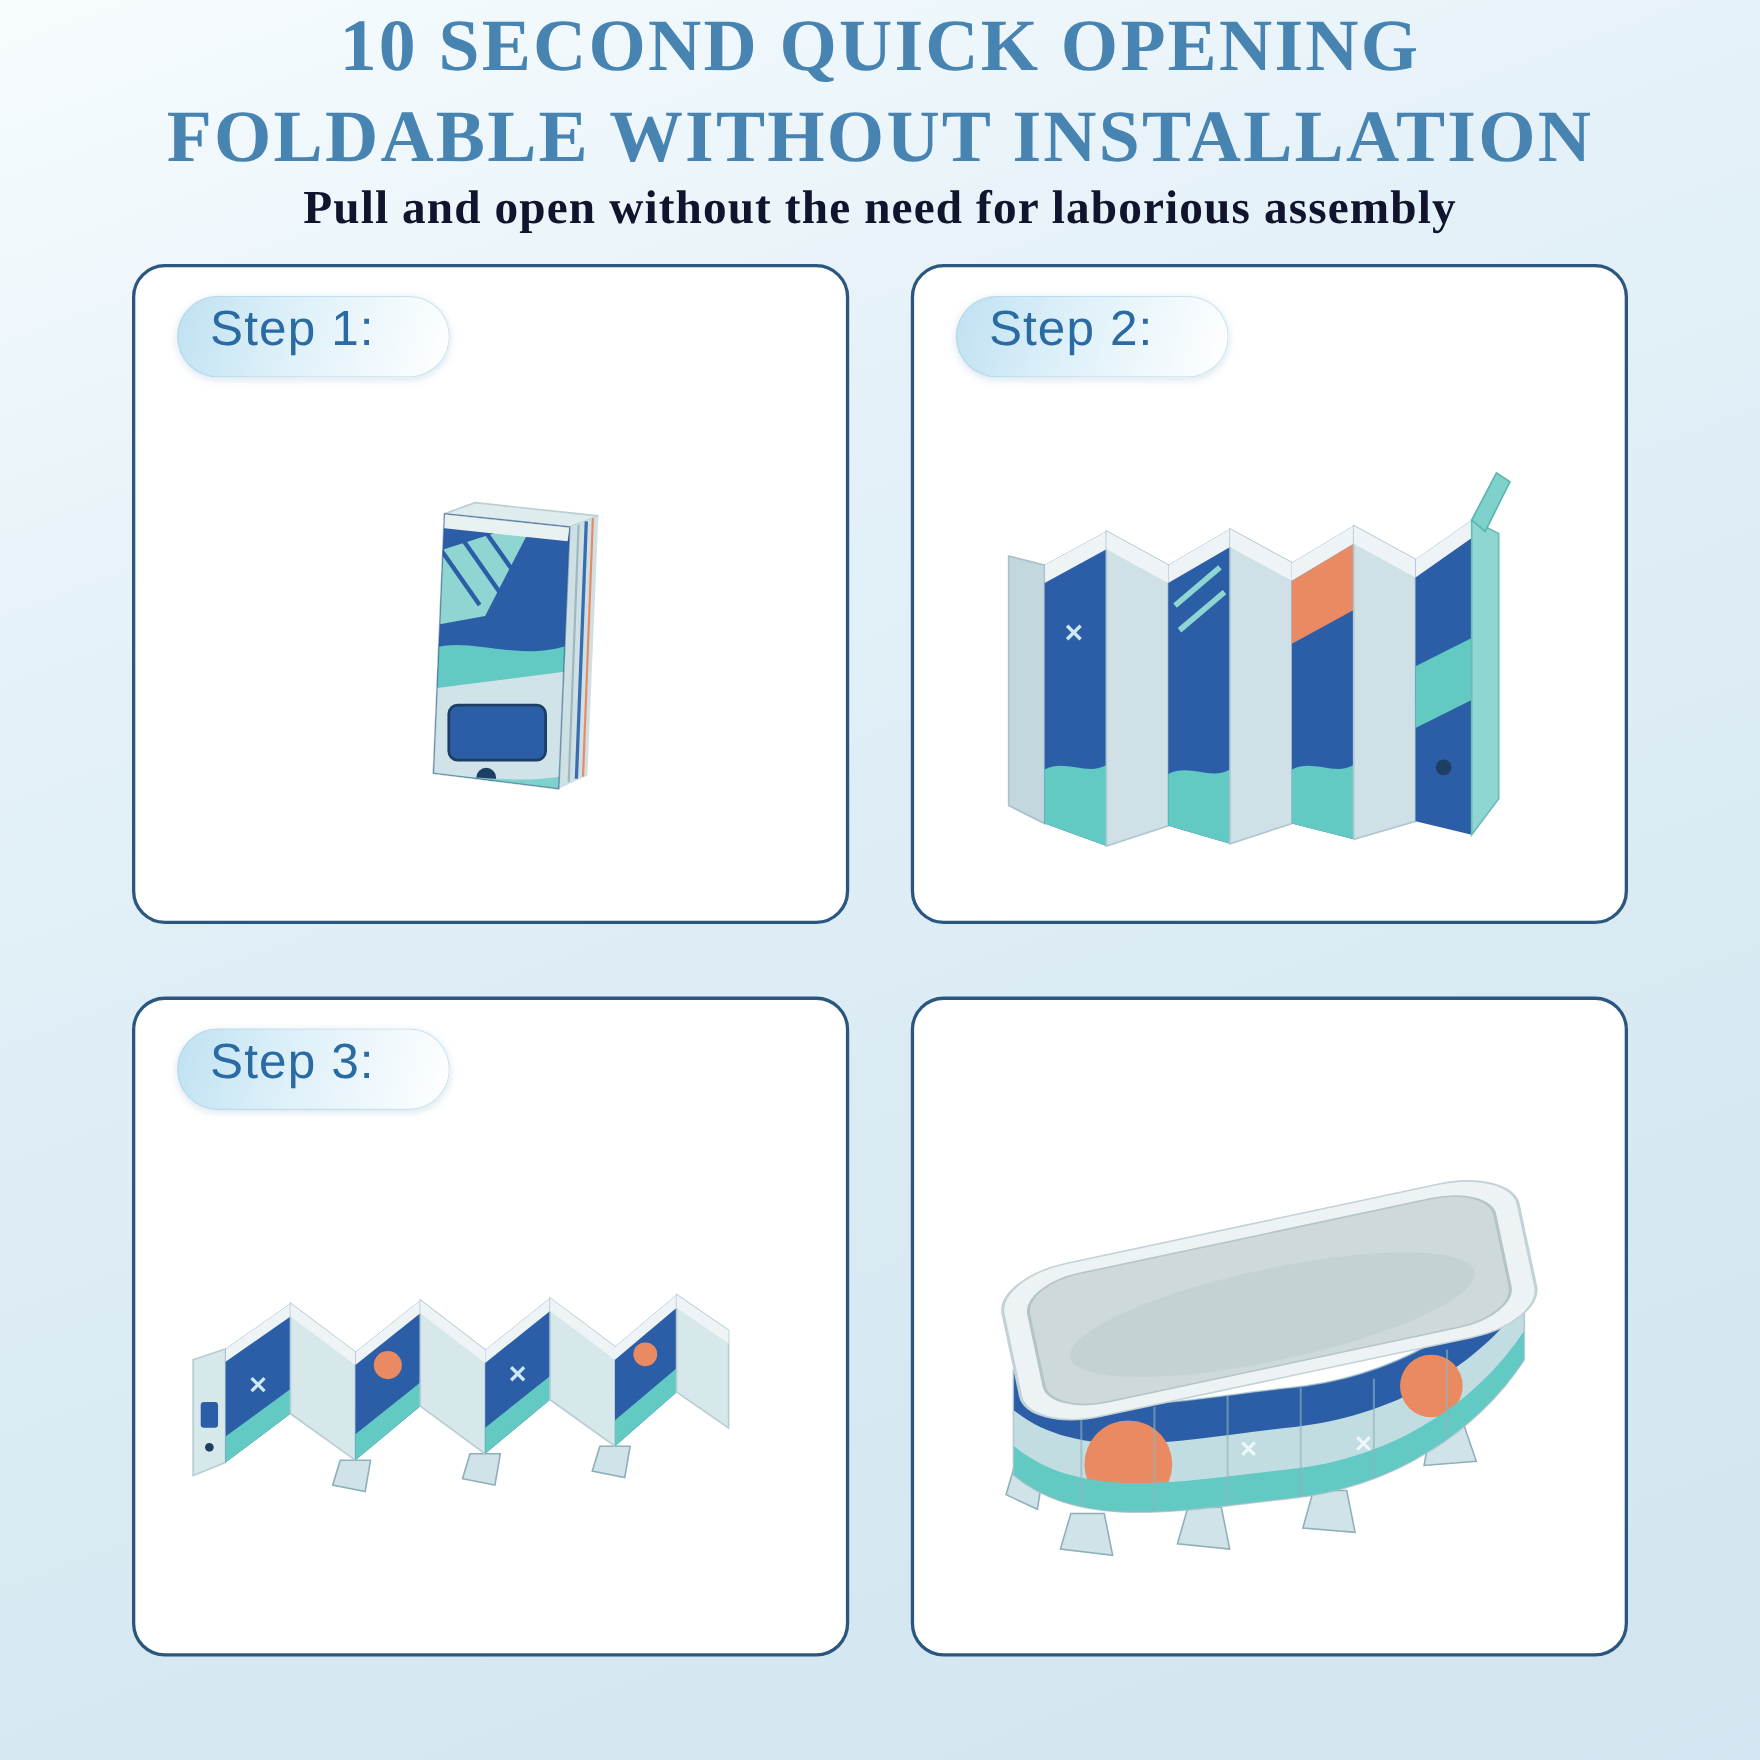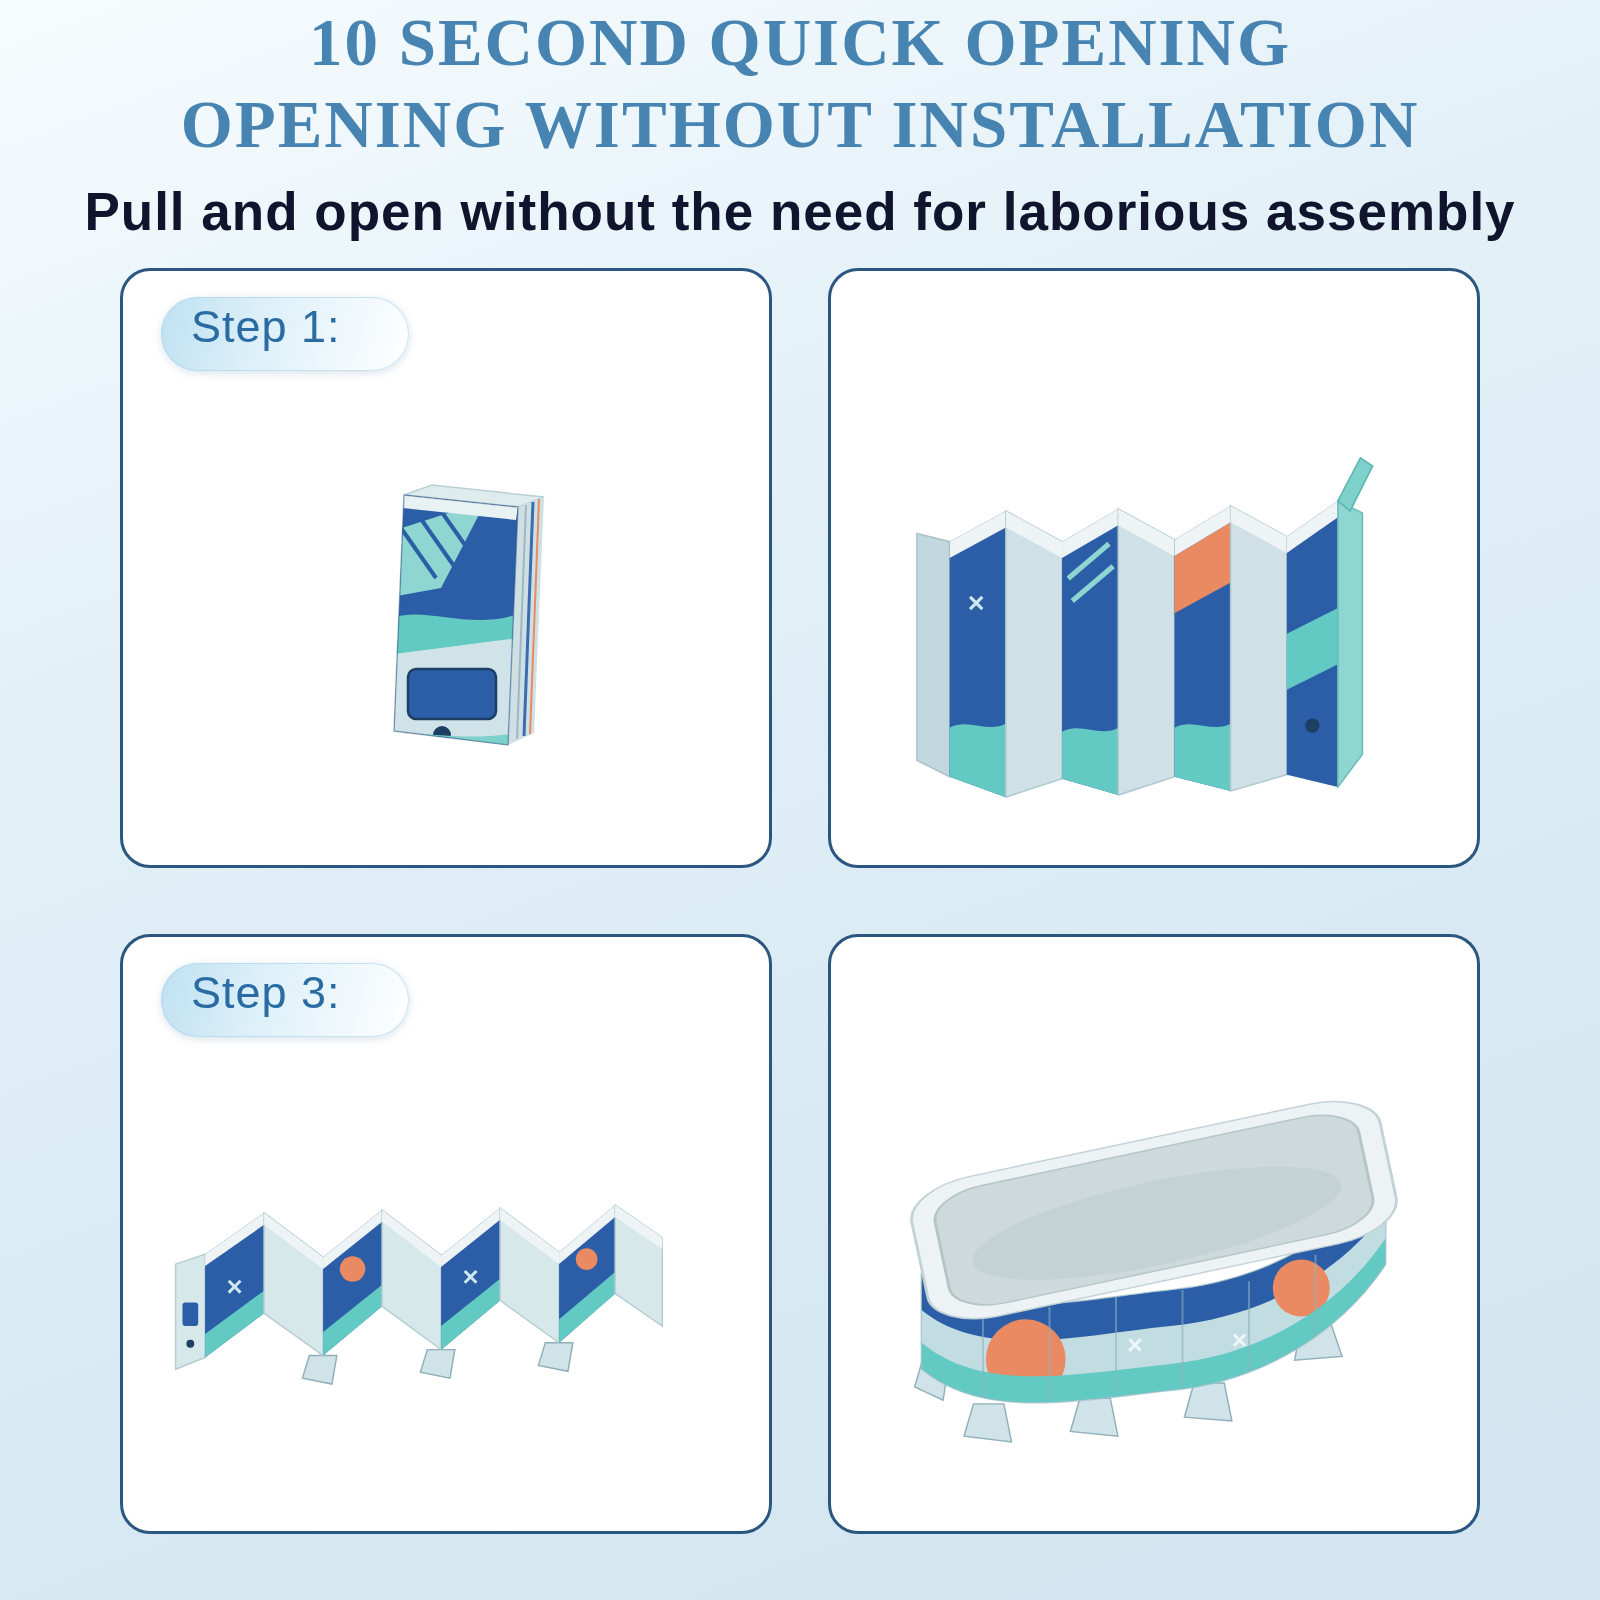--- a/index.html
+++ b/index.html
@@ -7,21 +7,21 @@
     position:relative;width:1600px;height:1600px;overflow:hidden;box-sizing:border-box;
     background:linear-gradient(160deg,#f7fcfe 0%,#e4f1f8 30%,#d6e8f2 75%,#d2e5f0 100%);
     font-family:"Liberation Sans",sans-serif;
   }
   .header{padding-top:2px;text-align:center;}
   .title-line{
     font-family:"Liberation Serif",serif;font-weight:bold;font-size:67px;line-height:1.22;
     color:#4784b2;letter-spacing:2px;
   }
   .subtitle{
-    margin-top:16px;font-family:Liberation Sans, sans-serif;font-weight:bold;font-size:53px;
+    font-family:Liberation Serif, serif;font-weight:bold;font-size:43px;
     color:#10142c;letter-spacing:1px;
   }
   .grid{
     width:1360px;margin:26px auto 0;display:grid;
     grid-template-columns:652px 652px;column-gap:56px;row-gap:66px;
   }
   .card{
     position:relative;height:600px;background:#ffffff;border:3px solid #2a567f;
     border-radius:30px;box-sizing:border-box;
   }
@@ -38,21 +38,21 @@
   }
   svg{display:block;}
 </style>
 </head>
 <body>
 
 <div class="canvas">
 
   <div class="header">
     <div class="title-line">10 SECOND QUICK OPENING</div>
-    <div class="title-line">OPENING WITHOUT INSTALLATION</div>
+    <div class="title-line">FOLDABLE WITHOUT INSTALLATION</div>
     <div class="subtitle">Pull and open without the need for laborious assembly</div>
   </div>
 
   <div class="grid">
 
     <div class="card">
       <div class="pill">
         <span class="pill-label">Step 1:</span>
       </div>
       <div class="art">
@@ -81,20 +81,23 @@
               <path d="M150,354 C185,344 225,362 290,348 L290,372 L150,372 Z" fill="#7fd2cc"></path>
               <polygon points="168,112 282,124 280,137 166,125" fill="#e9f2f3"></polygon>
             </g>
             <polygon points="168,112 282,124 272,362 158,348" fill="none" stroke="#24507c" stroke-width="1.5" opacity="0.45"></polygon>
           </g>
         </svg>
       </div>
     </div>
 
     <div class="card">
+      <div class="pill">
+        <span class="pill-label">Step 2:</span>
+      </div>
       <div class="art">
         <svg width="540" height="470" viewBox="0 0 520 460">
           <g>
             <polygon points="28,162 60,170 60,400 28,384" fill="#c2d8de" stroke="#a9c2c9" stroke-width="1.5"></polygon>
 
             <polygon points="60,170 115,140 115,420 60,400" fill="#2b5ea7"></polygon>
             <polygon points="60,170 115,140 115,156 60,186" fill="#eef4f5"></polygon>
             <line x1="80" y1="224" x2="92" y2="236" stroke="#cfe9f0" stroke-width="3"></line>
             <line x1="92" y1="224" x2="80" y2="236" stroke="#cfe9f0" stroke-width="3"></line>
             <path d="M60,352 C78,342 98,358 115,348 L115,420 L60,400 Z" fill="#62c9c3"></path>

